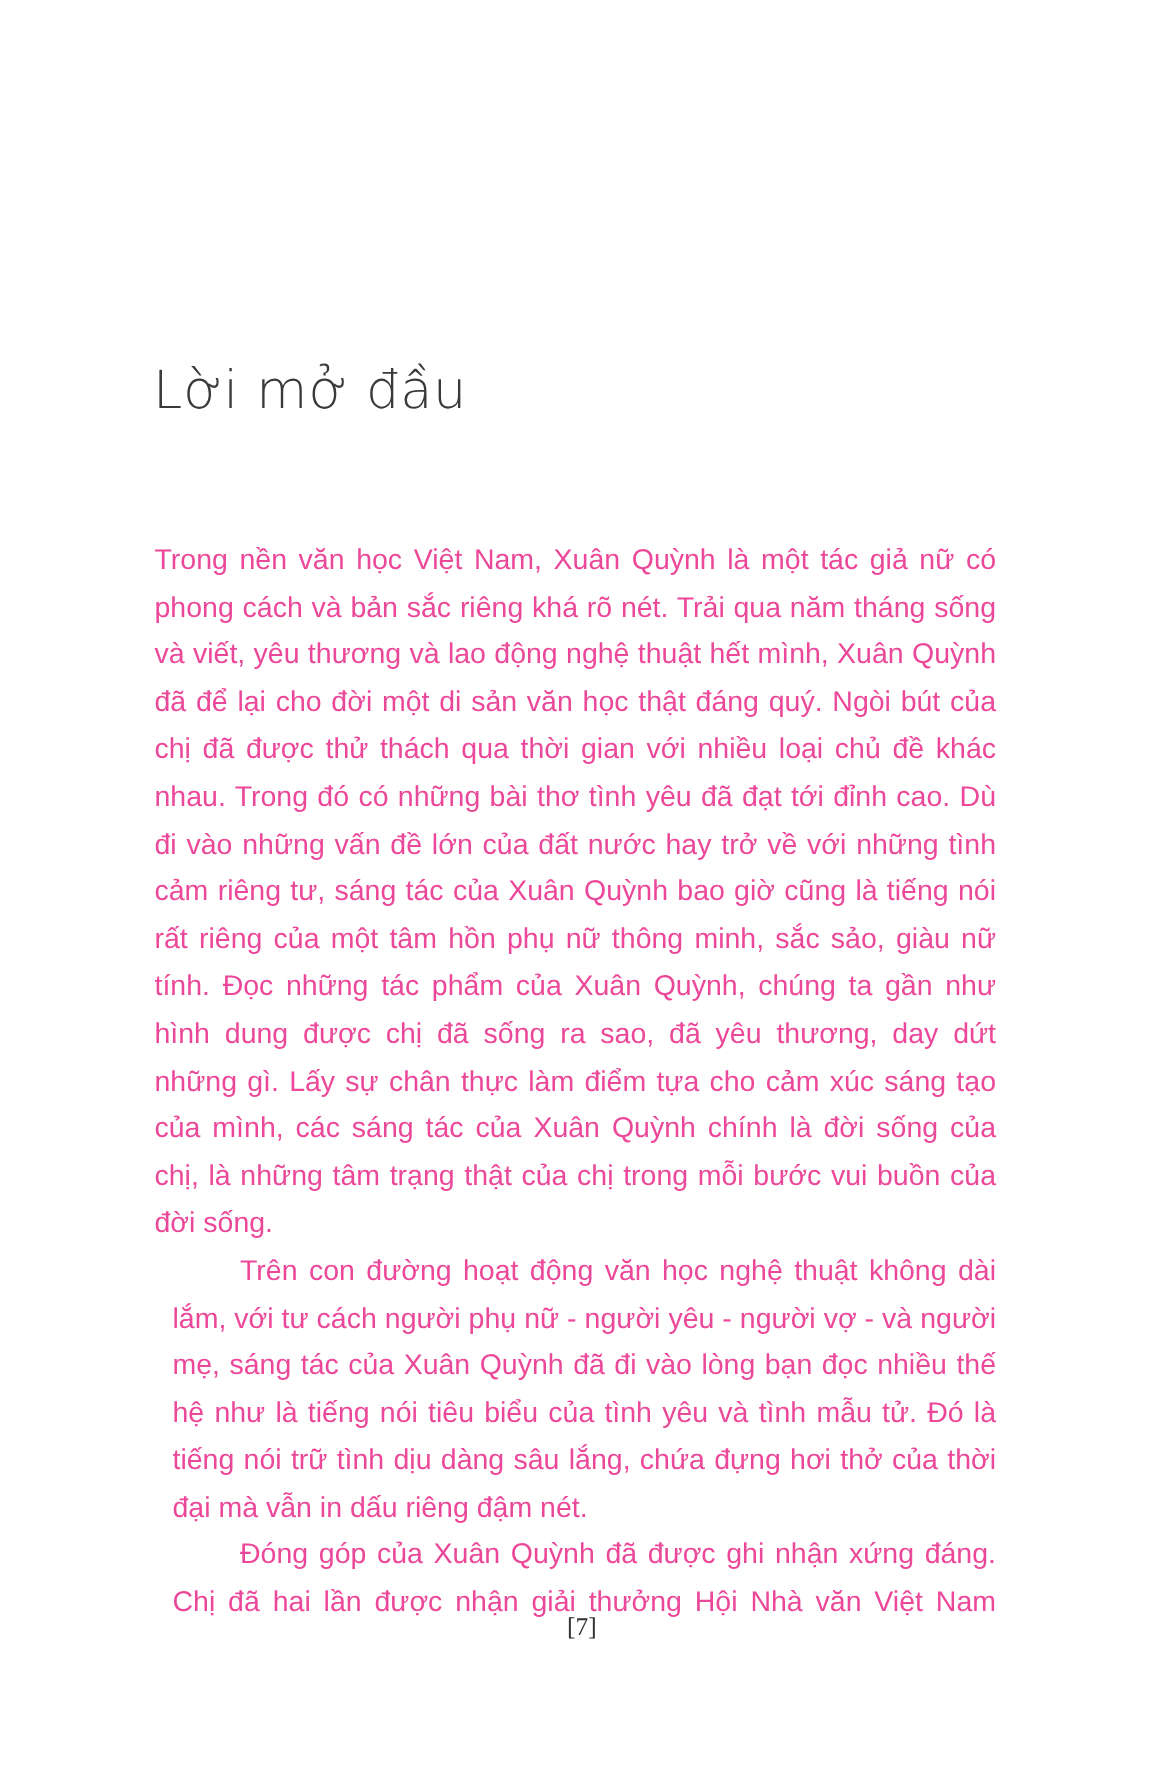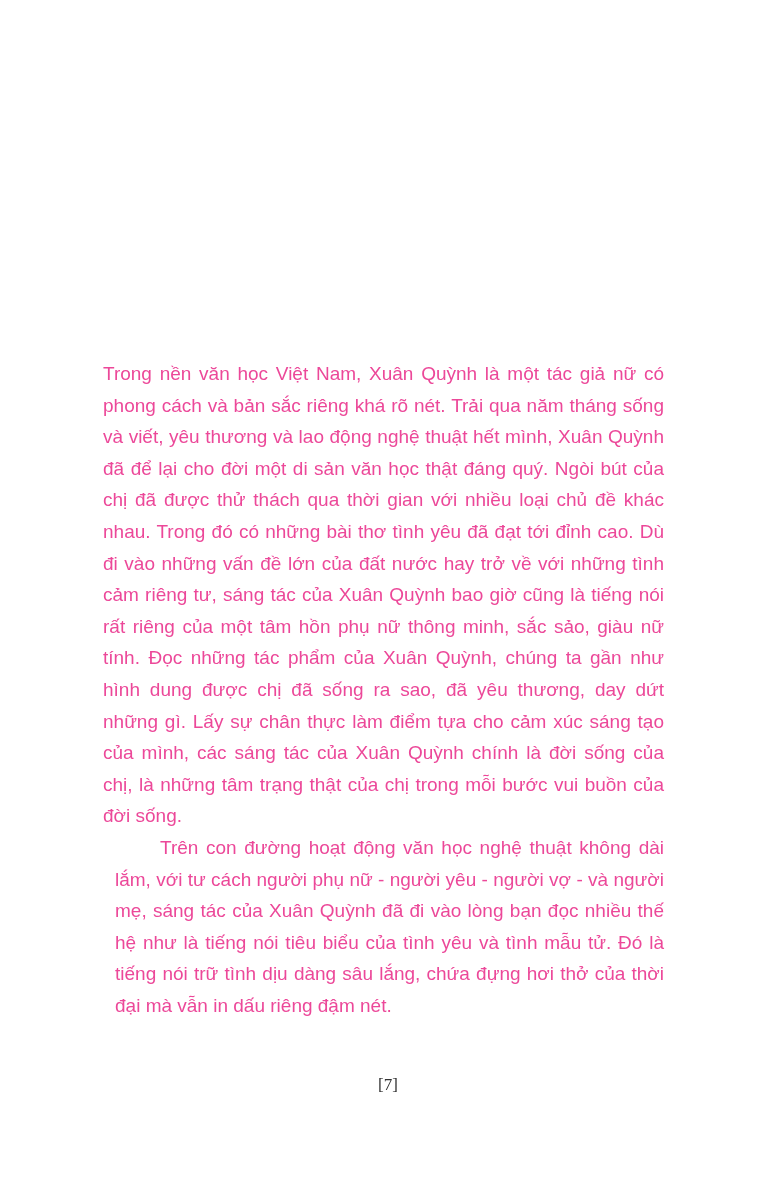--- a/index.html
+++ b/index.html
@@ -68,20 +68,22 @@
       text-align: center;
       font-family: "Liberation Serif", serif;
       font-size: 17px;
       color: #333333;
     }
   </style>
 </head>
 <body>
 
 <div class="page">
+  <h1 class="chapter-title">Lời mở đầu</h1>
 
   <div class="body-text">
     <p class="no-last-justify">Trong nền văn học Việt Nam, Xuân Quỳnh là một tác giả nữ có phong cách và bản sắc riêng khá rõ nét. Trải qua năm tháng sống và viết, yêu thương và lao động nghệ thuật hết mình, Xuân Quỳnh đã để lại cho đời một di sản văn học thật đáng quý. Ngòi bút của chị đã được thử thách qua thời gian với nhiều loại chủ đề khác nhau. Trong đó có những bài thơ tình yêu đã đạt tới đỉnh cao. Dù đi vào những vấn đề lớn của đất nước hay trở về với những tình cảm riêng tư, sáng tác của Xuân Quỳnh bao giờ cũng là tiếng nói rất riêng của một tâm hồn phụ nữ thông minh, sắc sảo, giàu nữ tính. Đọc những tác phẩm của Xuân Quỳnh, chúng ta gần như hình dung được chị đã sống ra sao, đã yêu thương, day dứt những gì. Lấy sự chân thực làm điểm tựa cho cảm xúc sáng tạo của mình, các sáng tác của Xuân Quỳnh chính là đời sống của chị, là những tâm trạng thật của chị trong mỗi bước vui buồn của đời sống.</p>
     <p class="indent no-last-justify">Trên con đường hoạt động văn học nghệ thuật không dài lắm, với tư cách người phụ nữ - người yêu - người vợ - và người mẹ, sáng tác của Xuân Quỳnh đã đi vào lòng bạn đọc nhiều thế hệ như là tiếng nói tiêu biểu của tình yêu và tình mẫu tử. Đó là tiếng nói trữ tình dịu dàng sâu lắng, chứa đựng hơi thở của thời đại mà vẫn in dấu riêng đậm nét.</p>
+    <p class="indent justify-last">Đóng góp của Xuân Quỳnh đã được ghi nhận xứng đáng. Chị đã hai lần được nhận giải thưởng Hội Nhà văn Việt Nam</p>
   </div>
 
   <div class="page-number">[7]</div>
 </div>
 
 </body></html>

